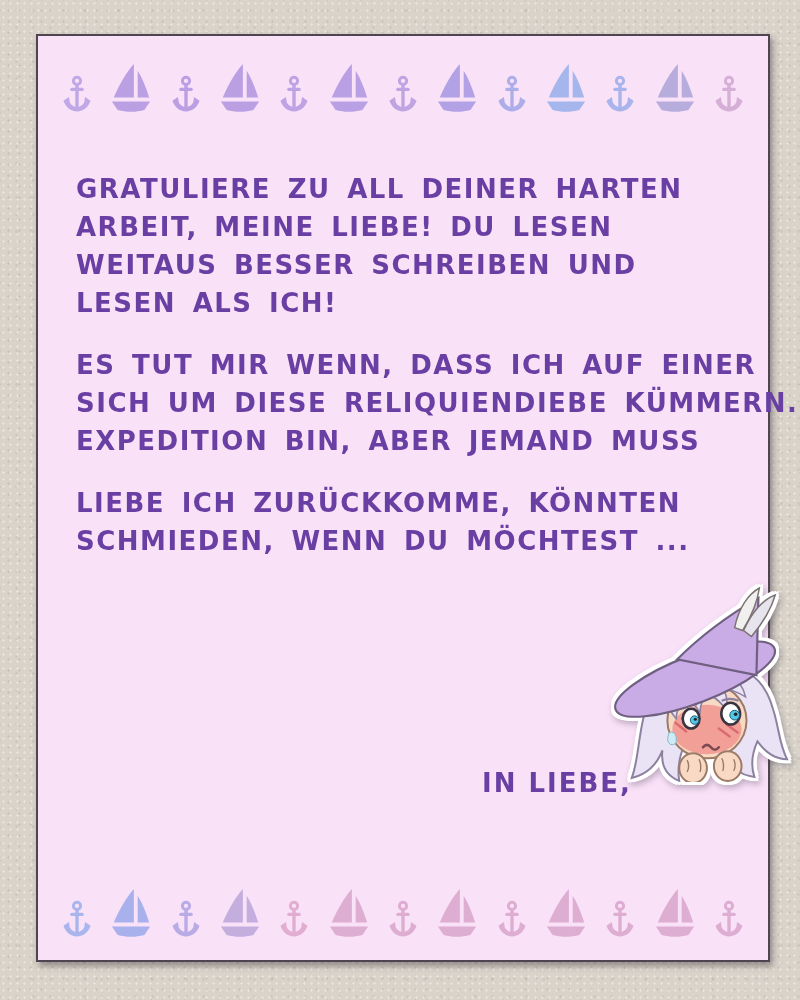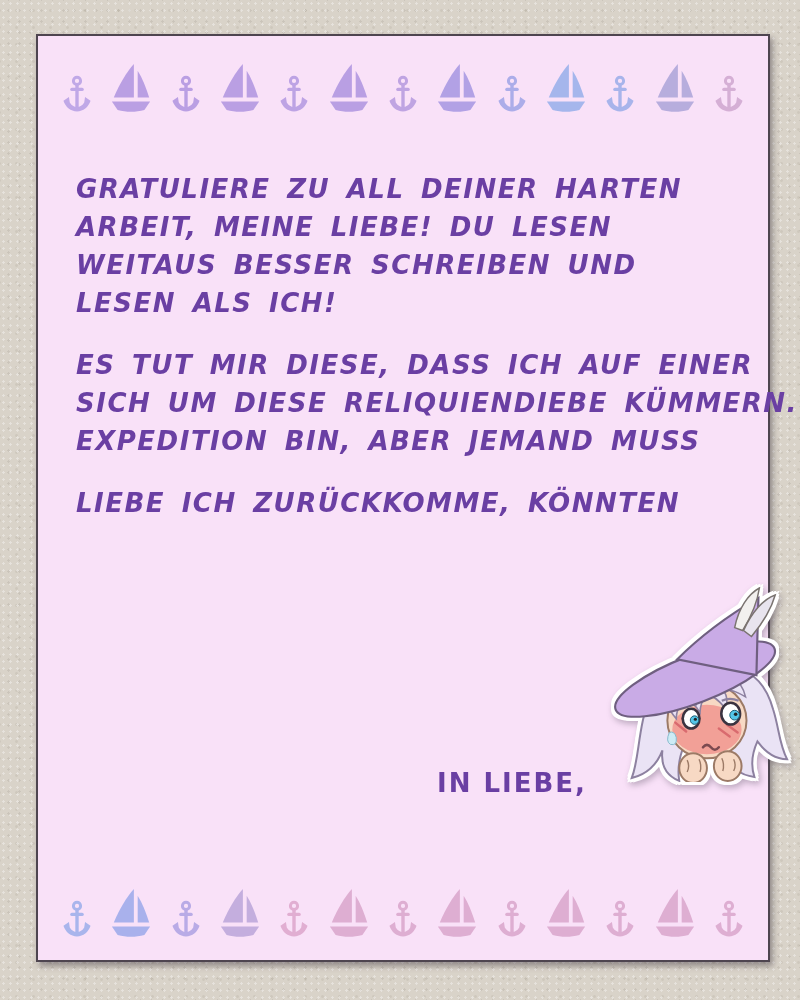--- a/index.html
+++ b/index.html
@@ -28,25 +28,25 @@
   }
   .icon-row.top{top:24px;}
   .icon-row.bottom{top:849px;}
   .icon-row svg{display:block;opacity:.92;}
   .letter-body{
     position:absolute;left:38px;top:134px;right:16px;
     color:var(--text_purple,#6a3fa3);
     font-size:26px;font-weight:bold;
     letter-spacing:1.5px;word-spacing:6px;line-height:38px;
   }
-  .para{margin:0 0 24px 0;font-style:italic;}
+  .para{margin:0 0 24px 0;}
   .line{white-space:nowrap;}
   .signature{
     position:absolute;left:399px;top:729px;width:240px;
-    text-align:left;
+    text-align:center;
     color:var(--text_purple,#6a3fa3);
     font-size:26px;font-weight:bold;
     letter-spacing:2px;line-height:37px;
   }
   .sticker{
     position:absolute;left:608px;top:584px;width:188px;height:198px;
     z-index:5;
     filter:drop-shadow(3px 0 0 #fff) drop-shadow(-3px 0 0 #fff)
            drop-shadow(0 3px 0 #fff) drop-shadow(0 -3px 0 #fff)
            drop-shadow(2px 3px 3px rgba(80,70,90,.35));
@@ -166,26 +166,27 @@
       </div>
 
     <div class="letter-body" id="paragraphs">
         <div class="para">
           <div class="line">GRATULIERE ZU ALL DEINER HARTEN</div>
           <div class="line">ARBEIT, MEINE LIEBE! DU LESEN</div>
           <div class="line">WEITAUS BESSER SCHREIBEN UND</div>
           <div class="line">LESEN ALS ICH!</div>
         </div>
         <div class="para">
-          <div class="line">ES TUT MIR DIESE, DASS ICH AUF EINER</div>
+          <div class="line">ES TUT MIR WENN, DASS ICH AUF EINER</div>
           <div class="line">SICH UM DIESE RELIQUIENDIEBE KÜMMERN.</div>
           <div class="line">EXPEDITION BIN, ABER JEMAND MUSS</div>
         </div>
         <div class="para">
           <div class="line">LIEBE ICH ZURÜCKKOMME, KÖNNTEN</div>
+          <div class="line">SCHMIEDEN, WENN DU MÖCHTEST ...</div>
         </div>
       </div>
 
     <div class="signature">
       <div>IN LIEBE,</div>
     </div>
 
     <div class="icon-row bottom" id="border-bottom">
         <svg viewBox="0 0 40 46" width="34" height="39">
           <g fill="#a3b2ec">

